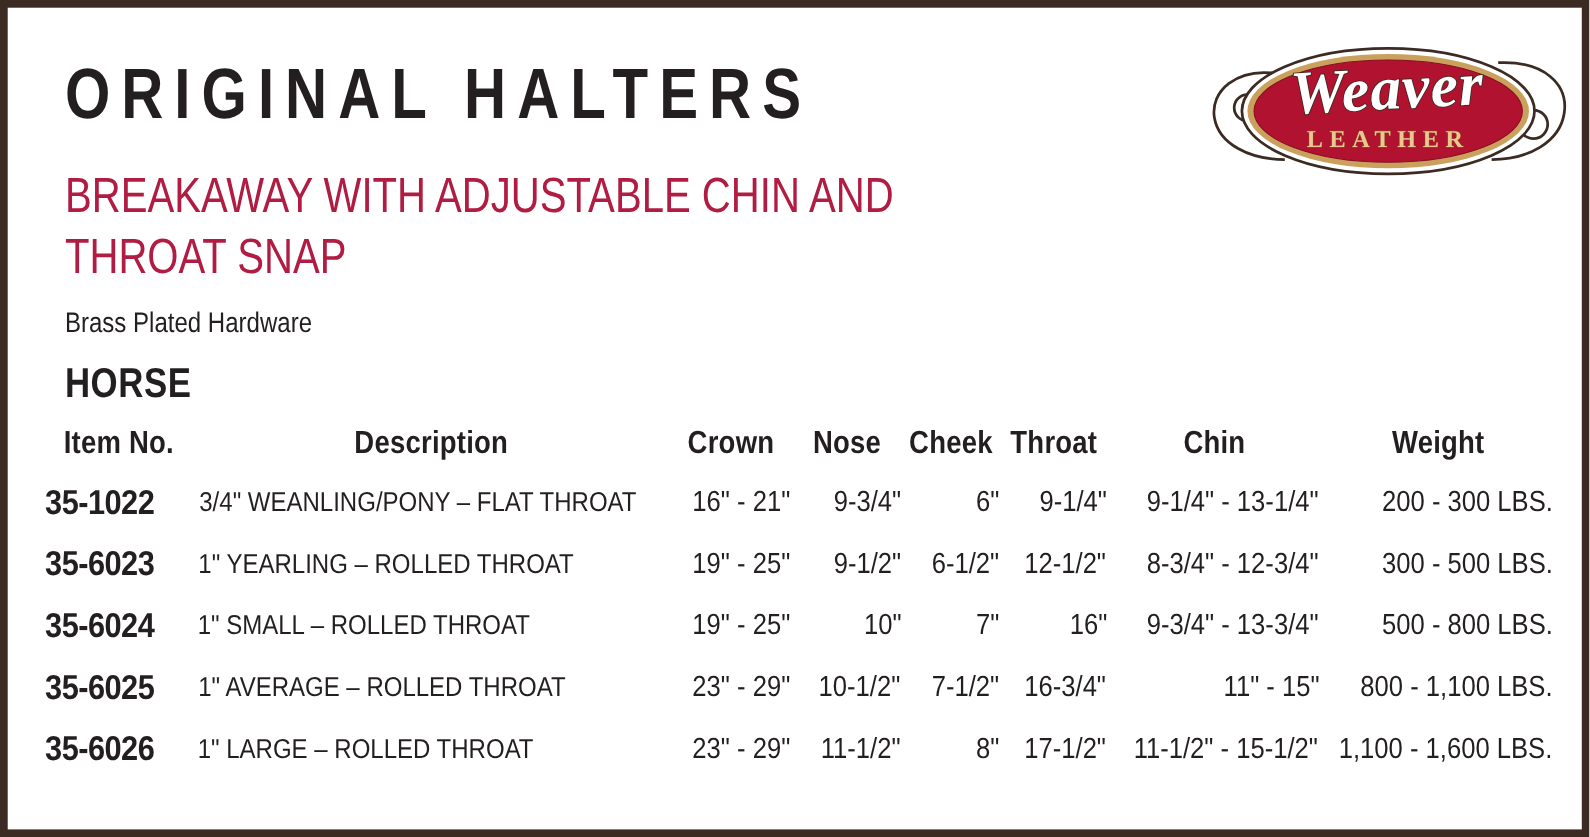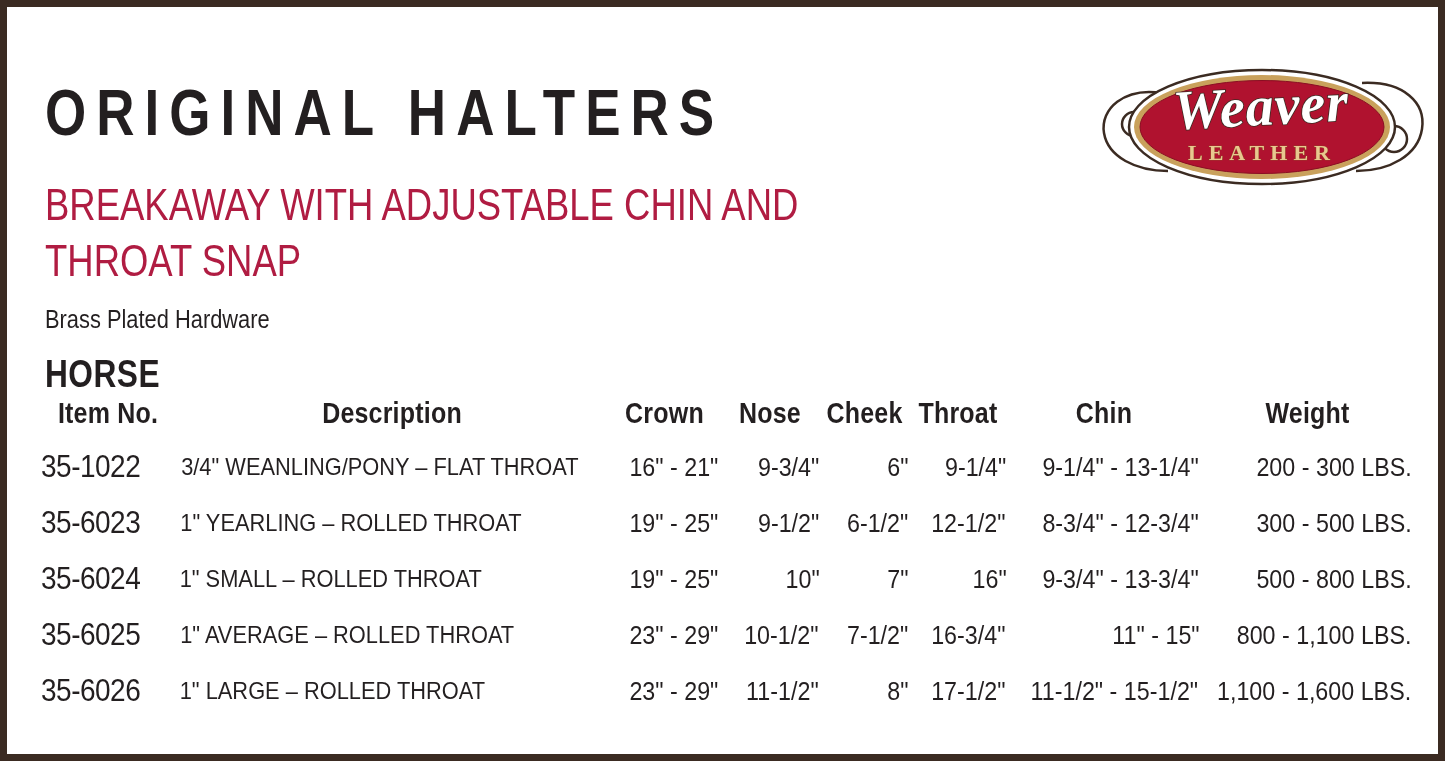--- a/index.html
+++ b/index.html
@@ -16,23 +16,22 @@
     width: 1445px;
     height: 761px;
     box-sizing: border-box;
     background: #ffffff;
     border: 7px solid #3b2b22;
     overflow: hidden;
   }
   .inner {
     position: absolute;
     left: 0; top: 0; right: 0; bottom: 0;
-    padding: 0 38px;
+    padding: 0 52px;
     box-sizing: border-box;
-    margin-top: 26px;
   }
 
   
   .header-block {
     position: relative;
     padding-top: 47px;
   }
   .title {
     font-family: "Liberation Sans", sans-serif;
     font-weight: 700;
@@ -85,21 +84,21 @@
     right: 8px;
     top: 14px;
     width: 336px;
     height: 155px;
   }
 
   
   .table-wrap {
     position: absolute;
     left: 34px;
-    top: 354px;
+    top: 370px;
     width: 1373px;
   }
   table.spec {
     border-collapse: collapse;
     width: 100%;
     table-layout: fixed;
   }
   table.spec th, table.spec td {
     padding: 0;
     border: 0;
@@ -126,21 +125,21 @@
     border-right: 2px solid #d8b684;
     white-space: nowrap;
   }
   tbody td span.cell { display: inline-block; transform: scaleY(1.1) scaleX(0.97); }
   tbody td:last-child { border-right: 0; }
 
   td.item {
     text-align: left;
     padding-left: 14px;
     color: #b0123c;
-    font-weight: 400;
+    font-weight: 700;
     font-size: 28px;
     letter-spacing: -0.5px;
   }
   td.item span.cell { transform: scaleY(1.12); }
   td.desc { text-align: left; padding-left: 12px; font-size: 22.5px; }
   td.num  { text-align: right; padding-right: 12px; }
   td.wt   { text-align: right; }
 
   
   col.c-item   { width: 134px; }

